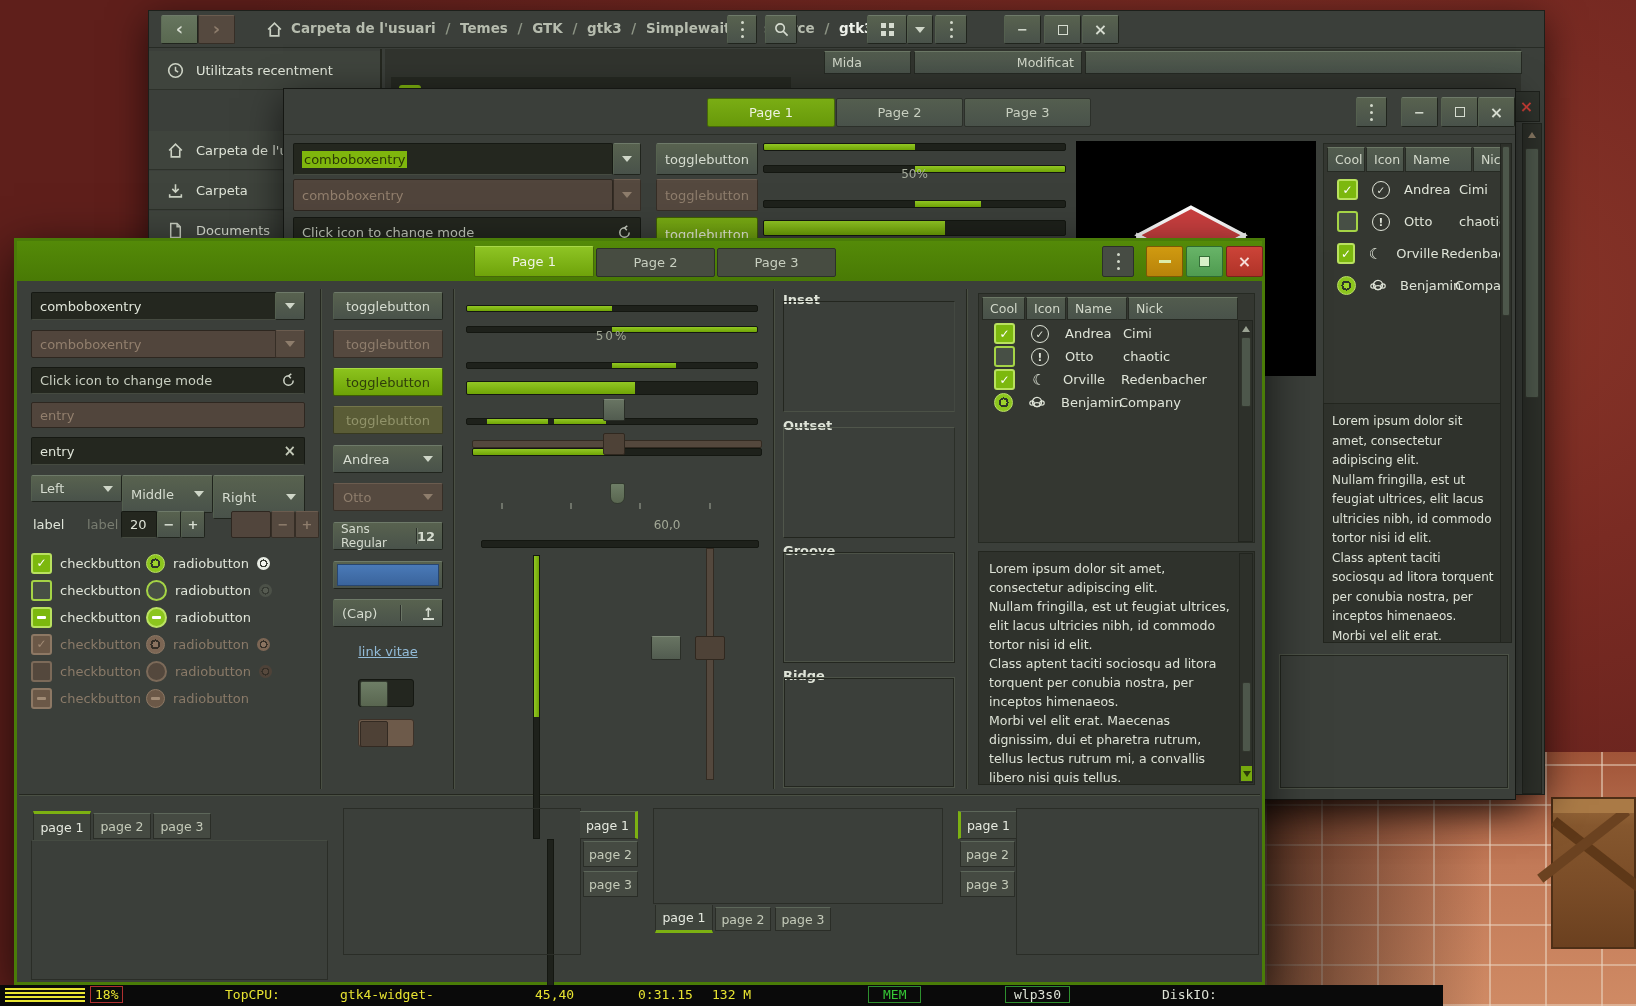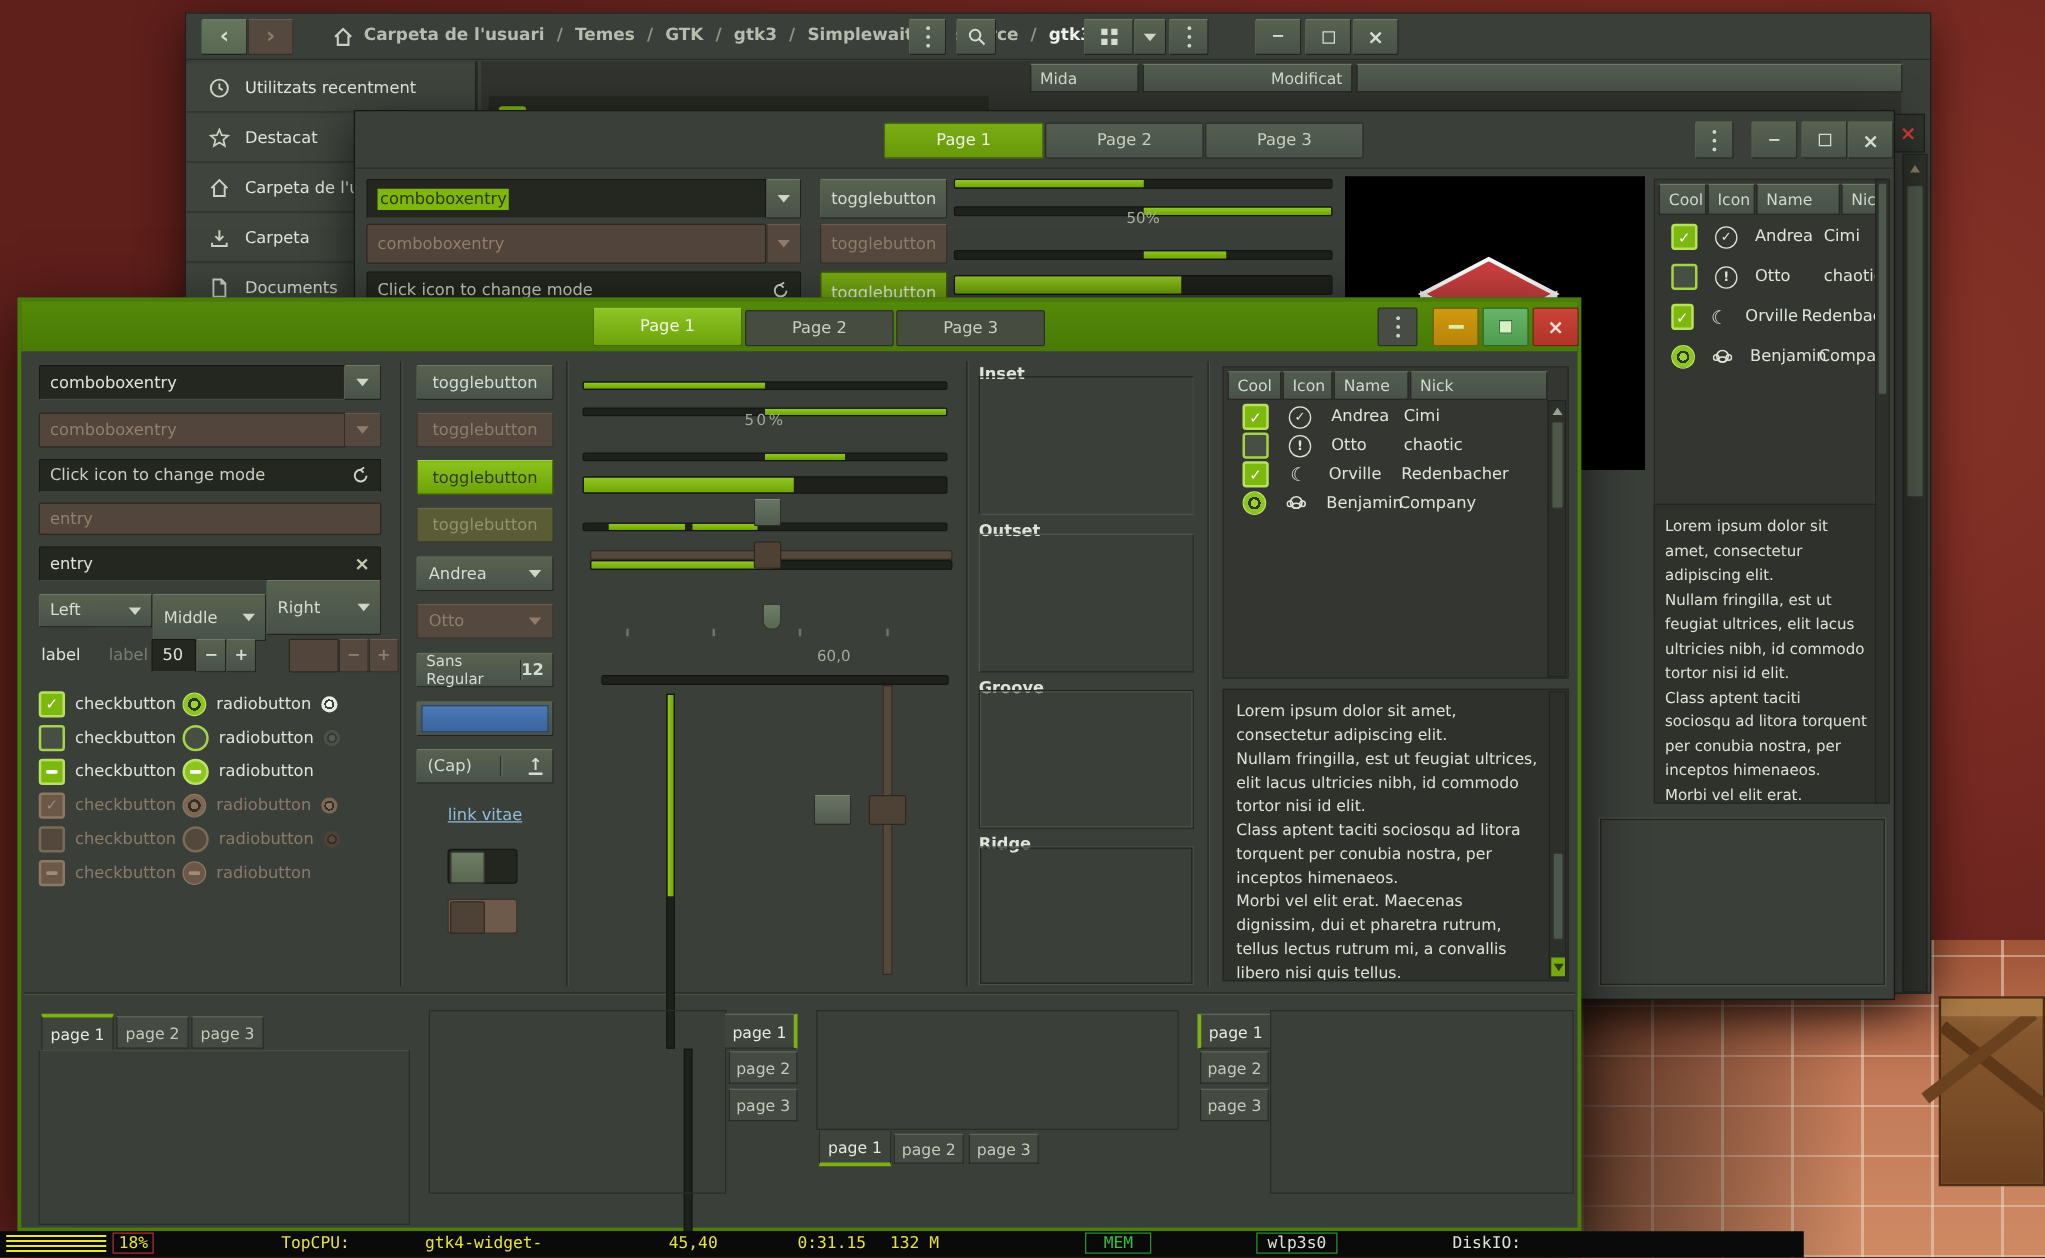--- a/index.html
+++ b/index.html
@@ -167,26 +167,20 @@
     </div>
 
     <div class="e" style="left:0;top:38px;width:233px;height:745px;background:#3b3f3a;border-right:2px solid #24271f">
       <div class="e" style="left:0;top:2px;width:231px;height:39px;background:#3f443d;border-bottom:1px solid #2e322b;display:flex;align-items:center">
         <svg style="margin:0 12px 0 18px" width="17" height="17" viewBox="0 0 16 16">
             <circle cx="8" cy="8" r="6.4" fill="none" stroke="#ccd2c4" stroke-width="1.5"></circle>
             <path d="M8 4.5 L8 8 L10.5 9.5" fill="none" stroke="#ccd2c4" stroke-width="1.4"></path>
           </svg>
         <span class="lbl">Utilitzats recentment</span>
       </div>
-      <div class="e" style="left:0;top:42px;width:231px;height:39px;background:#3f443d;border-bottom:1px solid #2e322b;display:flex;align-items:center">
-        <svg style="margin:0 12px 0 18px" width="17" height="17" viewBox="0 0 16 16">
-            <path d="M8 1.5 L9.8 5.8 L14.5 6.2 L11 9.2 L12.1 13.8 L8 11.3 L3.9 13.8 L5 9.2 L1.5 6.2 L6.2 5.8 Z" fill="none" stroke="#ccd2c4" stroke-width="1.3"></path>
-          </svg>
-        <span class="lbl">Destacat</span>
-      </div>
       <div class="e" style="left:0;top:82px;width:231px;height:39px;background:#3f443d;border-bottom:1px solid #2e322b;display:flex;align-items:center">
         <svg style="margin:0 12px 0 18px" width="17" height="17" viewBox="0 0 16 16">
             <path d="M2 8 L8 2 L14 8 M4 7 L4 14 L12 14 L12 7" fill="none" stroke="#ccd2c4" stroke-width="1.5"></path>
           </svg>
         <span class="lbl">Carpeta de l'usua</span>
       </div>
       <div class="e" style="left:0;top:122px;width:231px;height:39px;background:#3f443d;border-bottom:1px solid #2e322b;display:flex;align-items:center">
         <svg style="margin:0 12px 0 18px" width="17" height="17" viewBox="0 0 16 16">
             <path d="M8 2 L8 9 M5 6.5 L8 9.5 L11 6.5 M2.5 11.5 L2.5 14 L13.5 14 L13.5 11.5" fill="none" stroke="#ccd2c4" stroke-width="1.5"></path>
           </svg>
@@ -410,29 +404,29 @@
       <span style="margin-left:auto;color:#c4cab9;font-size:15px;font-weight:bold">×</span>
     </div>
     <div class="e btn" style="left:14px;top:234px;width:91px;height:27px;justify-content:flex-start;padding:0 8px">
         <span>Left</span>
         <span class="caret" style="margin-left:auto"></span>
       </div>
     <div class="e btn" style="left:105px;top:234px;width:91px;height:27px;justify-content:flex-start;padding:18px 8px">
         <span>Middle</span>
         <span class="caret" style="margin-left:auto"></span>
       </div>
-    <div class="e btn" style="left:196px;top:223px;width:92px;height:44px;justify-content:flex-end;padding:0 8px">
+    <div class="e btn" style="left:196px;top:234px;width:92px;height:44px;justify-content:flex-end;padding:0 8px">
         <span>Right</span>
         <span class="caret" style="margin-left:auto"></span>
       </div>
 
     <span class="e lbl" style="left:16px;top:276px">label</span>
     <span class="e lbl dim" style="left:70px;top:276px">label</span>
     <div class="e entry" style="left:104px;top:270px;width:36px;height:27px">
-        <span>50</span>
+        <span>20</span>
       </div>
     <div class="e btn" style="left:140px;top:270px;width:24px;height:27px;font-weight:bold">
         <span>−</span>
       </div>
     <div class="e btn" style="left:164px;top:270px;width:24px;height:27px;font-weight:bold">
         <span>+</span>
       </div>
     <div class="e entry dis" style="left:214px;top:270px;width:40px;height:27px"></div>
     <div class="e btn dis" style="left:254px;top:270px;width:24px;height:27px;font-weight:bold">
         <span>−</span>

